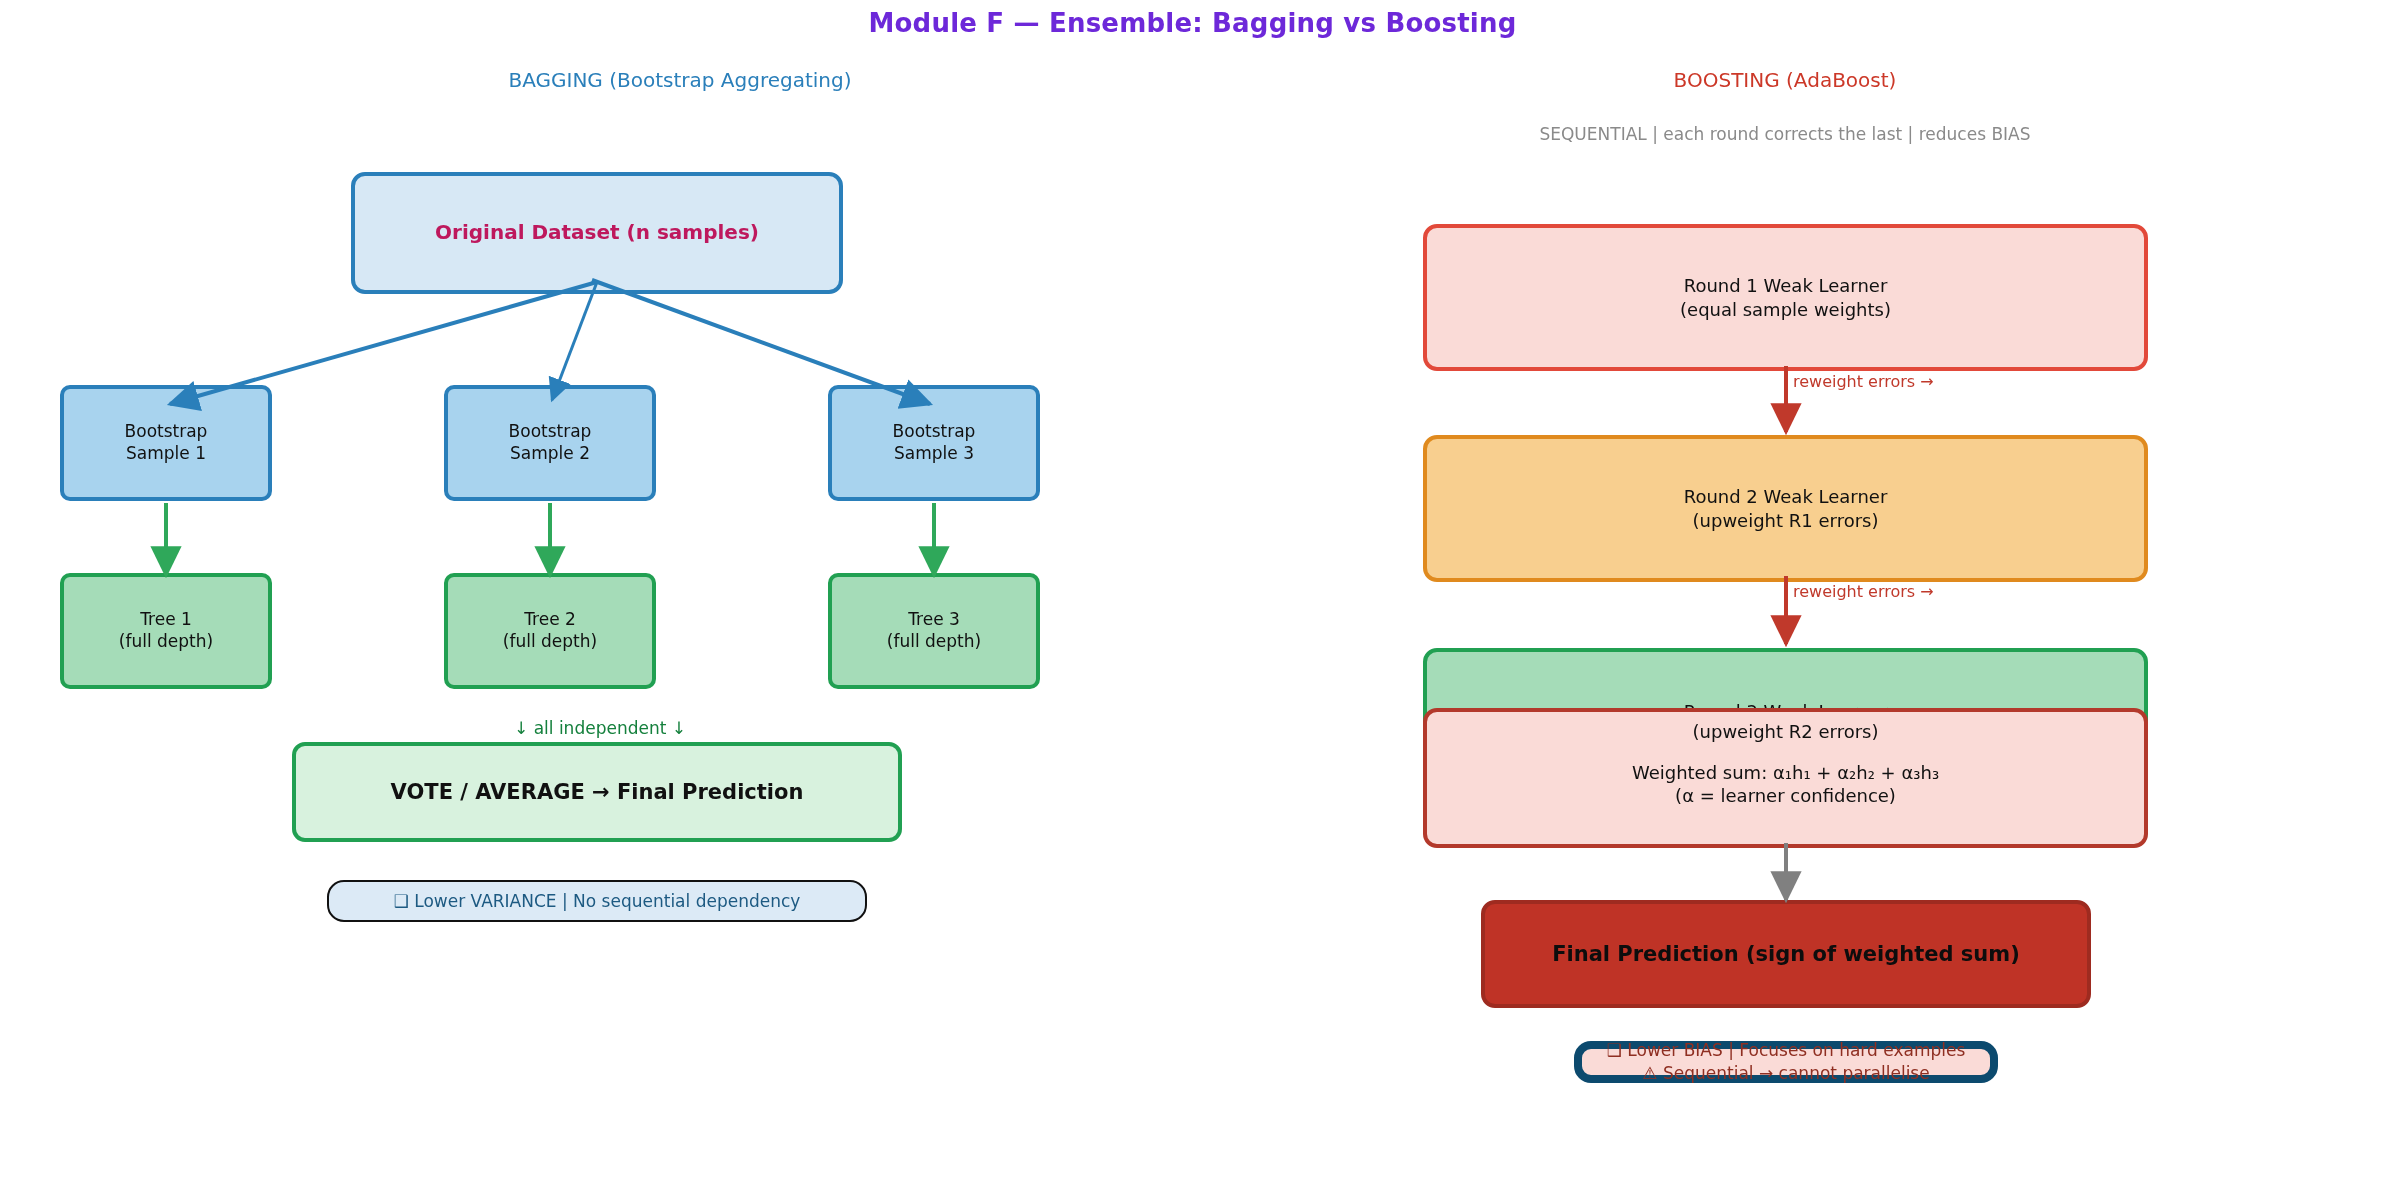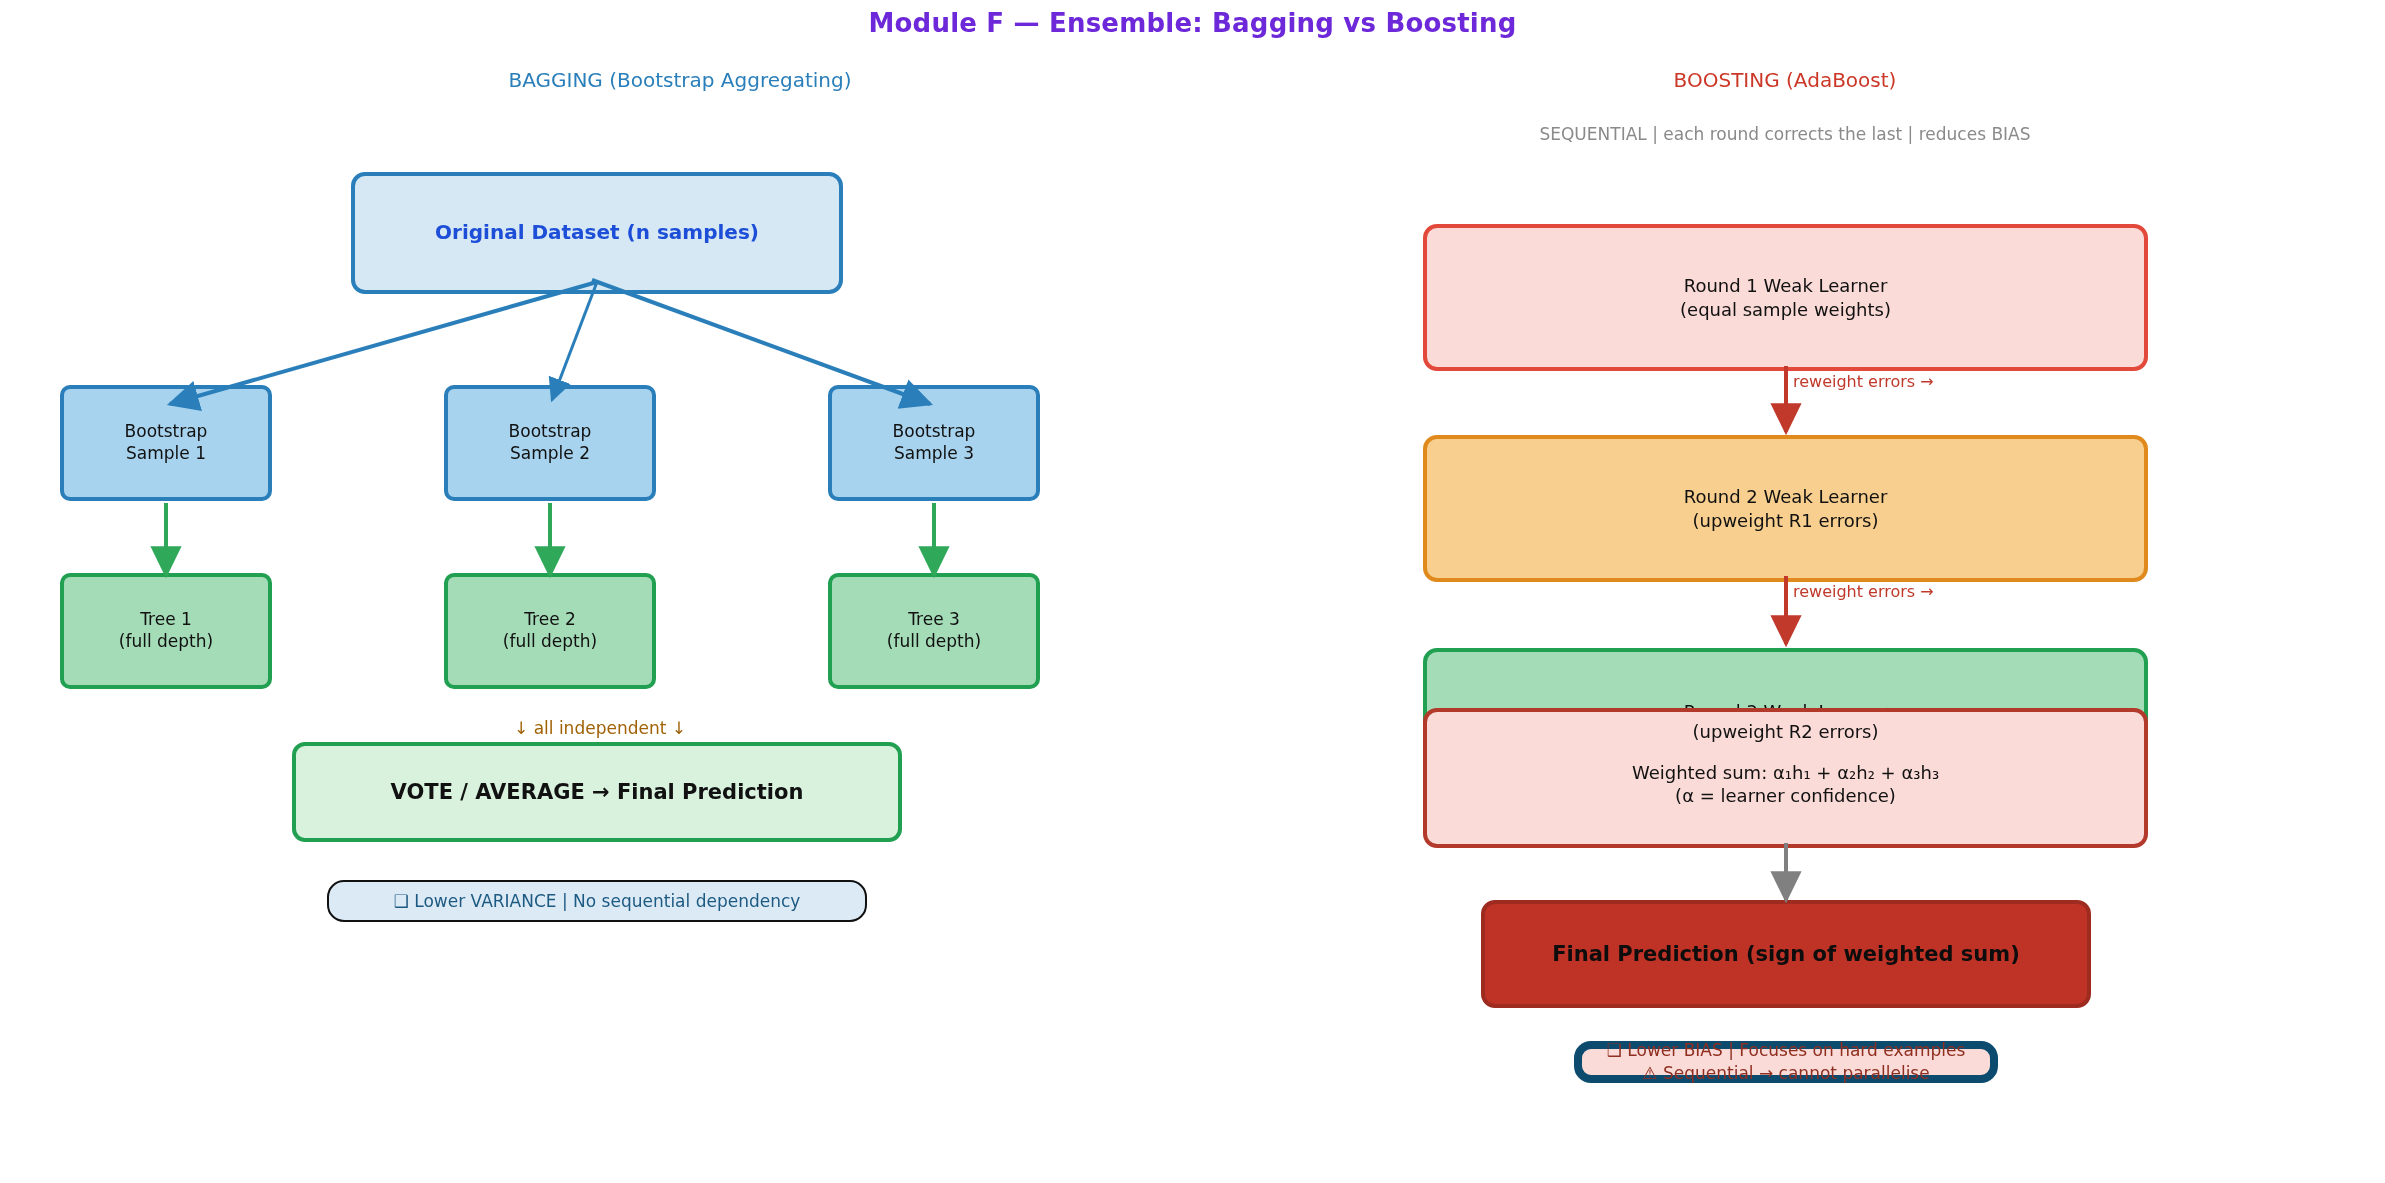--- a/index.html
+++ b/index.html
@@ -22,37 +22,37 @@
 
   .r10{border-radius:10px;}
   .r14{border-radius:14px;}
   .r8{border-radius:17px;}
 
   
   .note{display:flex;align-items:center;justify-content:center;text-align:center;
         line-height:1.33;font-size:17px;}
 
   .axlabel{position:absolute;font-size:16px;white-space:nowrap;}
-  .indep{position:absolute;font-size:17px;color:#a16207;white-space:nowrap;text-align:center;}
+  .indep{position:absolute;font-size:17px;color:#15803d;white-space:nowrap;text-align:center;}
 
   svg.ovl{position:absolute;left:0;top:0;width:2385px;height:1183px;overflow:visible;
           pointer-events:none;}
 </style>
 </head>
 <body>
 
 <div id="stage">
 
   <div class="abs main-title">Module F — Ensemble: Bagging vs Boosting</div>
 
   <div class="abs col-title" style="left:170px;top:68px;width:1020px;color:#2a7fba;">BAGGING  (Bootstrap Aggregating)</div>
 
   <div class="abs node r14" style="left:351px;top:172px;width:492px;height:122px;
               background:#d7e8f5;border-color:#2a7fba;border-width:4px;
-              font-size:20px;font-weight:bold;color:#1d4ed8;">
+              font-size:20px;font-weight:bold;color:#be185d;">
     <div class="inner">Original Dataset (n samples)</div>
   </div>
 
   <div class="abs node r10" style="left:60px;top:385px;width:212px;height:116px;
               background:#a8d3ee;border-color:#2a7fba;border-width:4px;font-size:17px;color:#111;">
     <div class="inner">
       <div>Bootstrap</div>
       <div>Sample 1</div>
     </div>
   </div>

